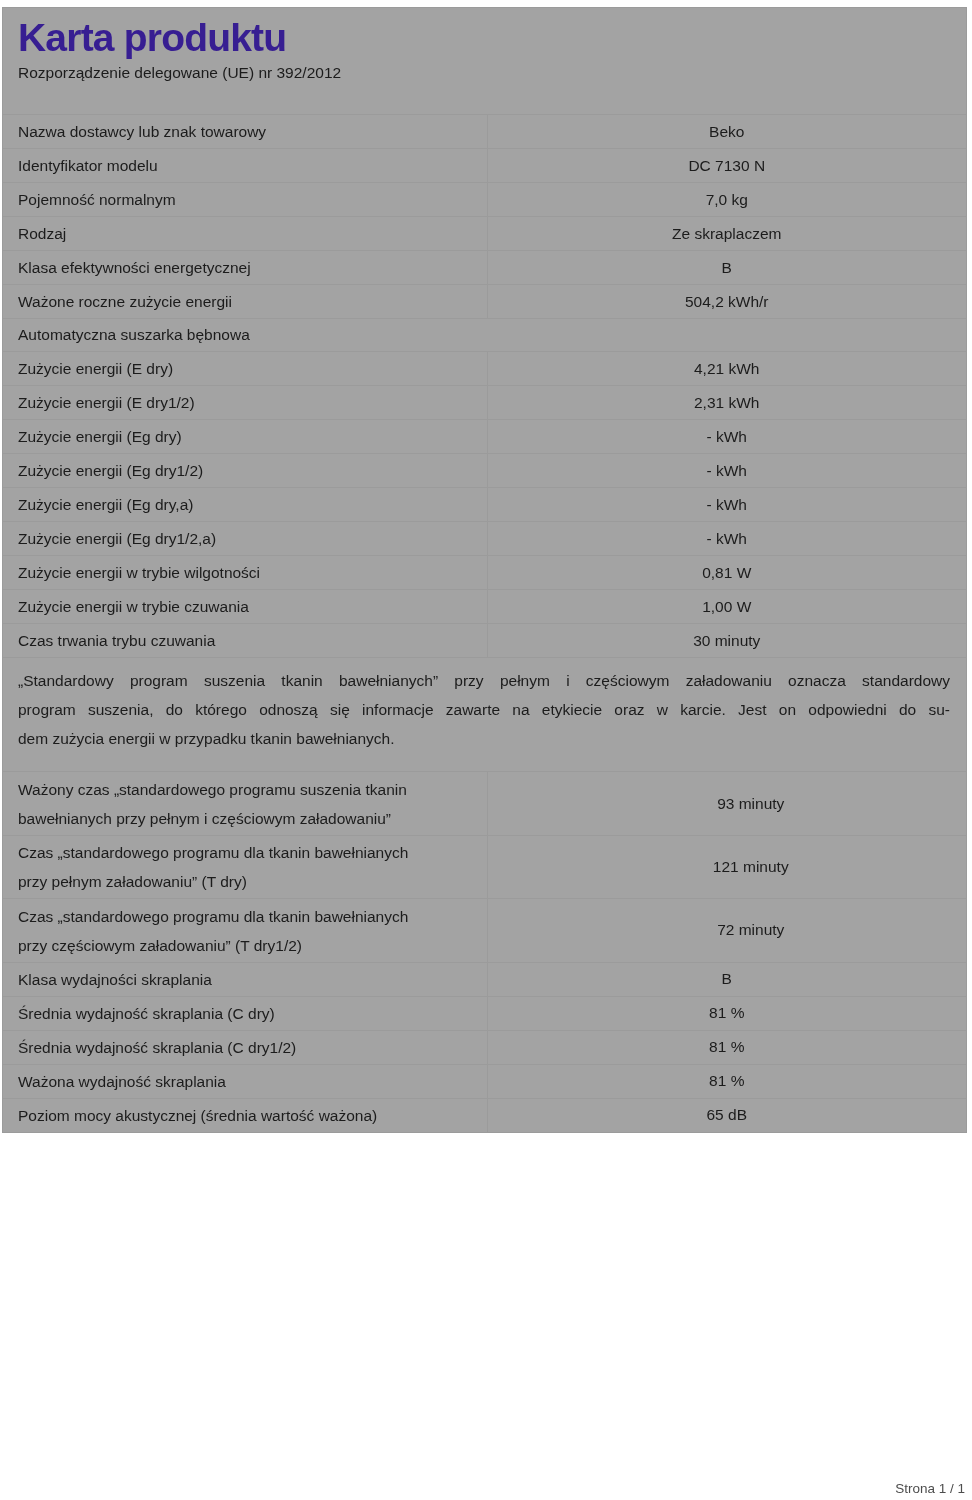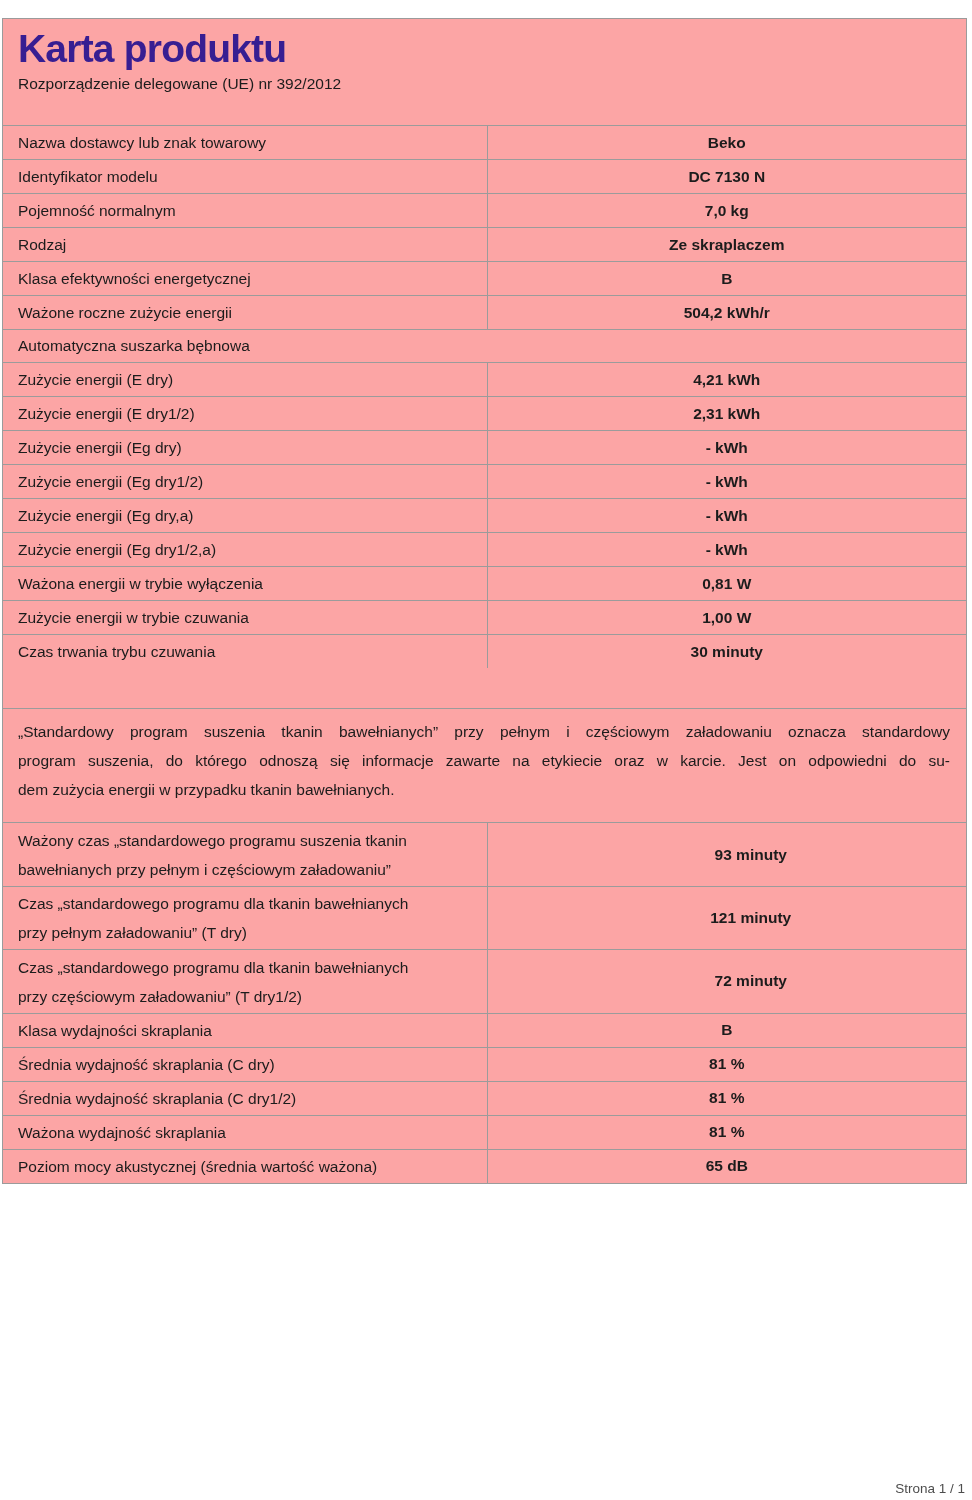--- a/index.html
+++ b/index.html
@@ -5,23 +5,23 @@
   html,body{margin:0;padding:0;}
   body{
     width:972px;height:1500px;
     background:#ffffff;
     font-family:"Liberation Sans",sans-serif;
     color:var(--text-color,#1c1c1c);
     position:relative;
     overflow:hidden;
   }
   .doc{
-    position:absolute;left:2px;top:18px;width:963px;
+    position:absolute;left:2px;top:7px;width:963px;
     border:1.5px solid var(--border-color,#9b9b9b);
-    background:#fca5a5;
+    background:#a3a3a3;
   }
   .header{
     box-sizing:border-box;
     height:106px;
     padding:7px 15px 0 15px;
   }
   .page-title{
     margin:0;
     font-size:39px;
     font-weight:bold;
@@ -35,39 +35,39 @@
     color:#1c1c1c;
   }
   .row{
     display:flex;
     align-items:stretch;
     border-top:1.3px solid var(--border-color,#9b9b9b);
     box-sizing:border-box;
   }
   .h1r{min-height:33.4px;}
   .h2r{min-height:63.4px;gap:48px;}
-  .hpar{min-height:114px;margin-top:40px;}
+  .hpar{min-height:114px;}
   .cell-l{
     box-sizing:border-box;
     width:484.5px;
     border-right:1.3px solid var(--border-color,#9b9b9b);
     display:flex;
     flex-direction:column;
     justify-content:flex-end;
     padding:2px 14px 2px 15px;
     font-size:15.5px;
     line-height:29px;
   }
   .cell-r{
     flex:1;
     display:flex;
     align-items:center;
     justify-content:center;
     font-size:15.5px;
-    font-weight:bold;
+    font-weight:normal;
     text-align:center;
     padding:2px 4px;
     box-sizing:border-box;
   }
   .cell-full{
     flex:1;
     display:flex;
     align-items:center;
     padding:2px 15px;
     font-size:15.5px;
@@ -171,21 +171,21 @@
         <div class="cell-r">- kWh</div>
       </div>
       <div class="row h1r">
         <div class="cell-l">
           <div>Zużycie energii (Eg dry1/2,a)</div>
         </div>
         <div class="cell-r">- kWh</div>
       </div>
       <div class="row h1r">
         <div class="cell-l">
-          <div>Ważona energii w trybie wyłączenia</div>
+          <div>Zużycie energii w trybie wilgotności</div>
         </div>
         <div class="cell-r">0,81 W</div>
       </div>
       <div class="row h1r">
         <div class="cell-l">
           <div>Zużycie energii w trybie czuwania</div>
         </div>
         <div class="cell-r">1,00 W</div>
       </div>
       <div class="row h1r">

